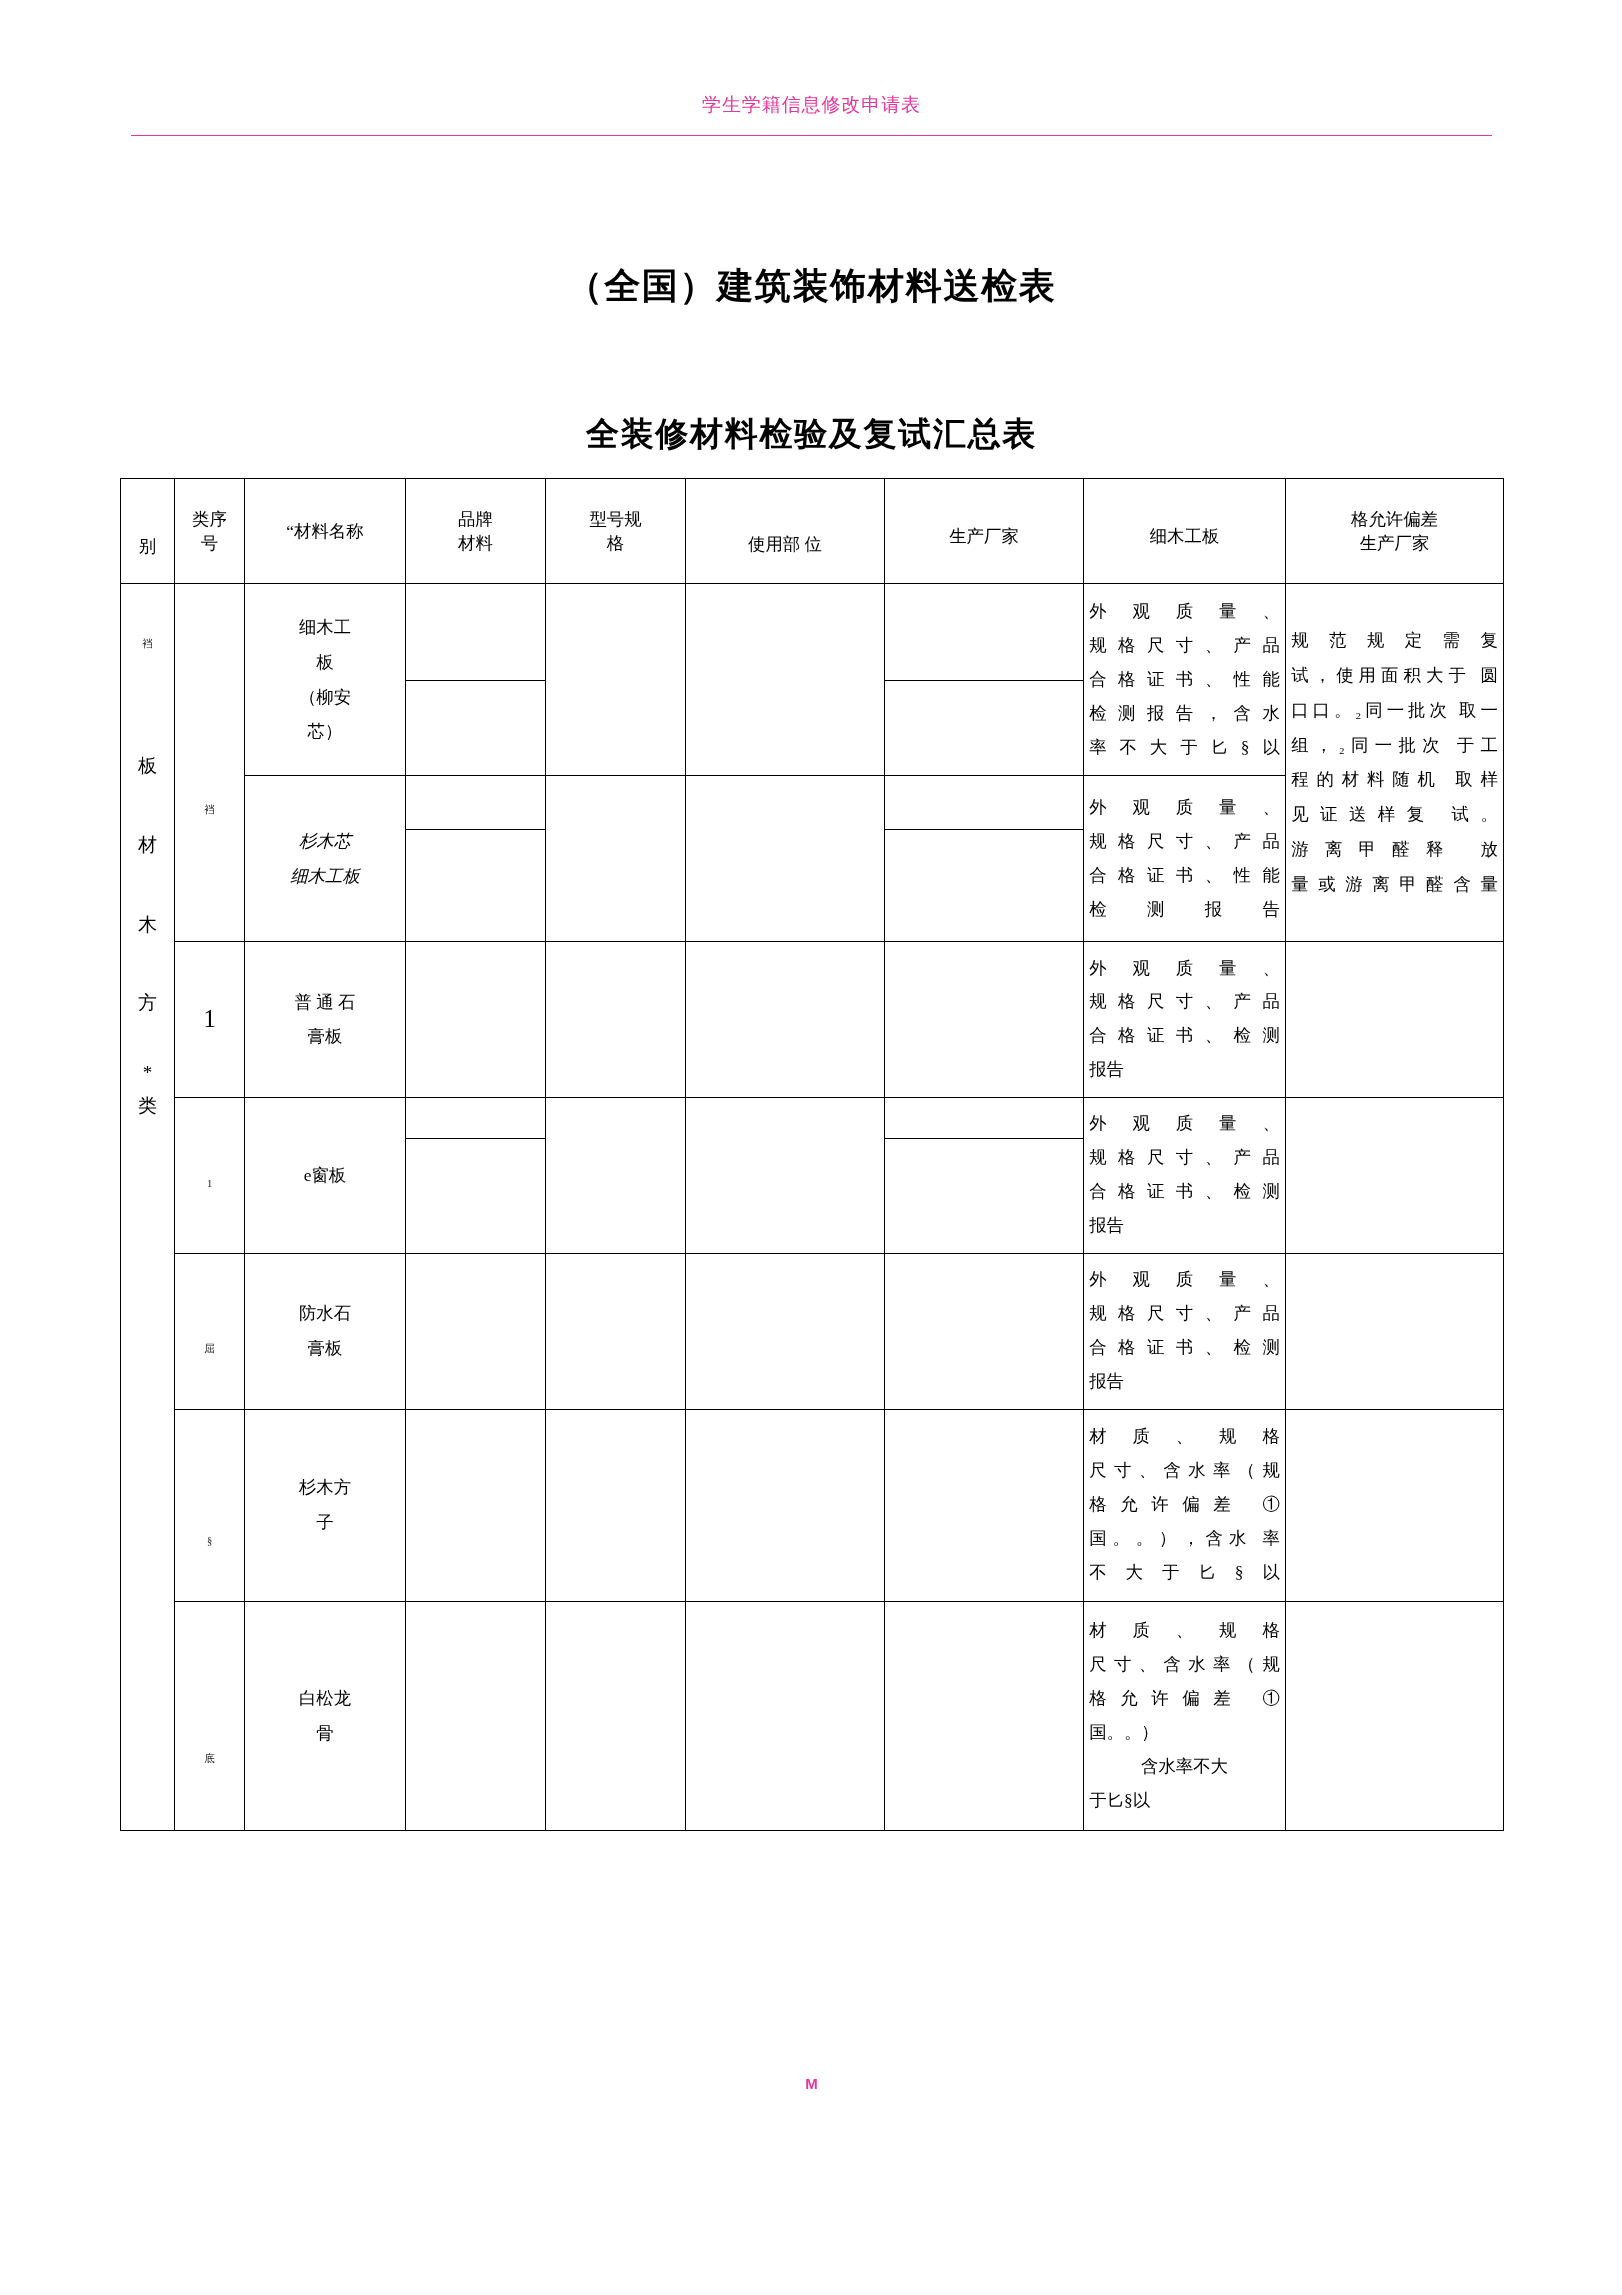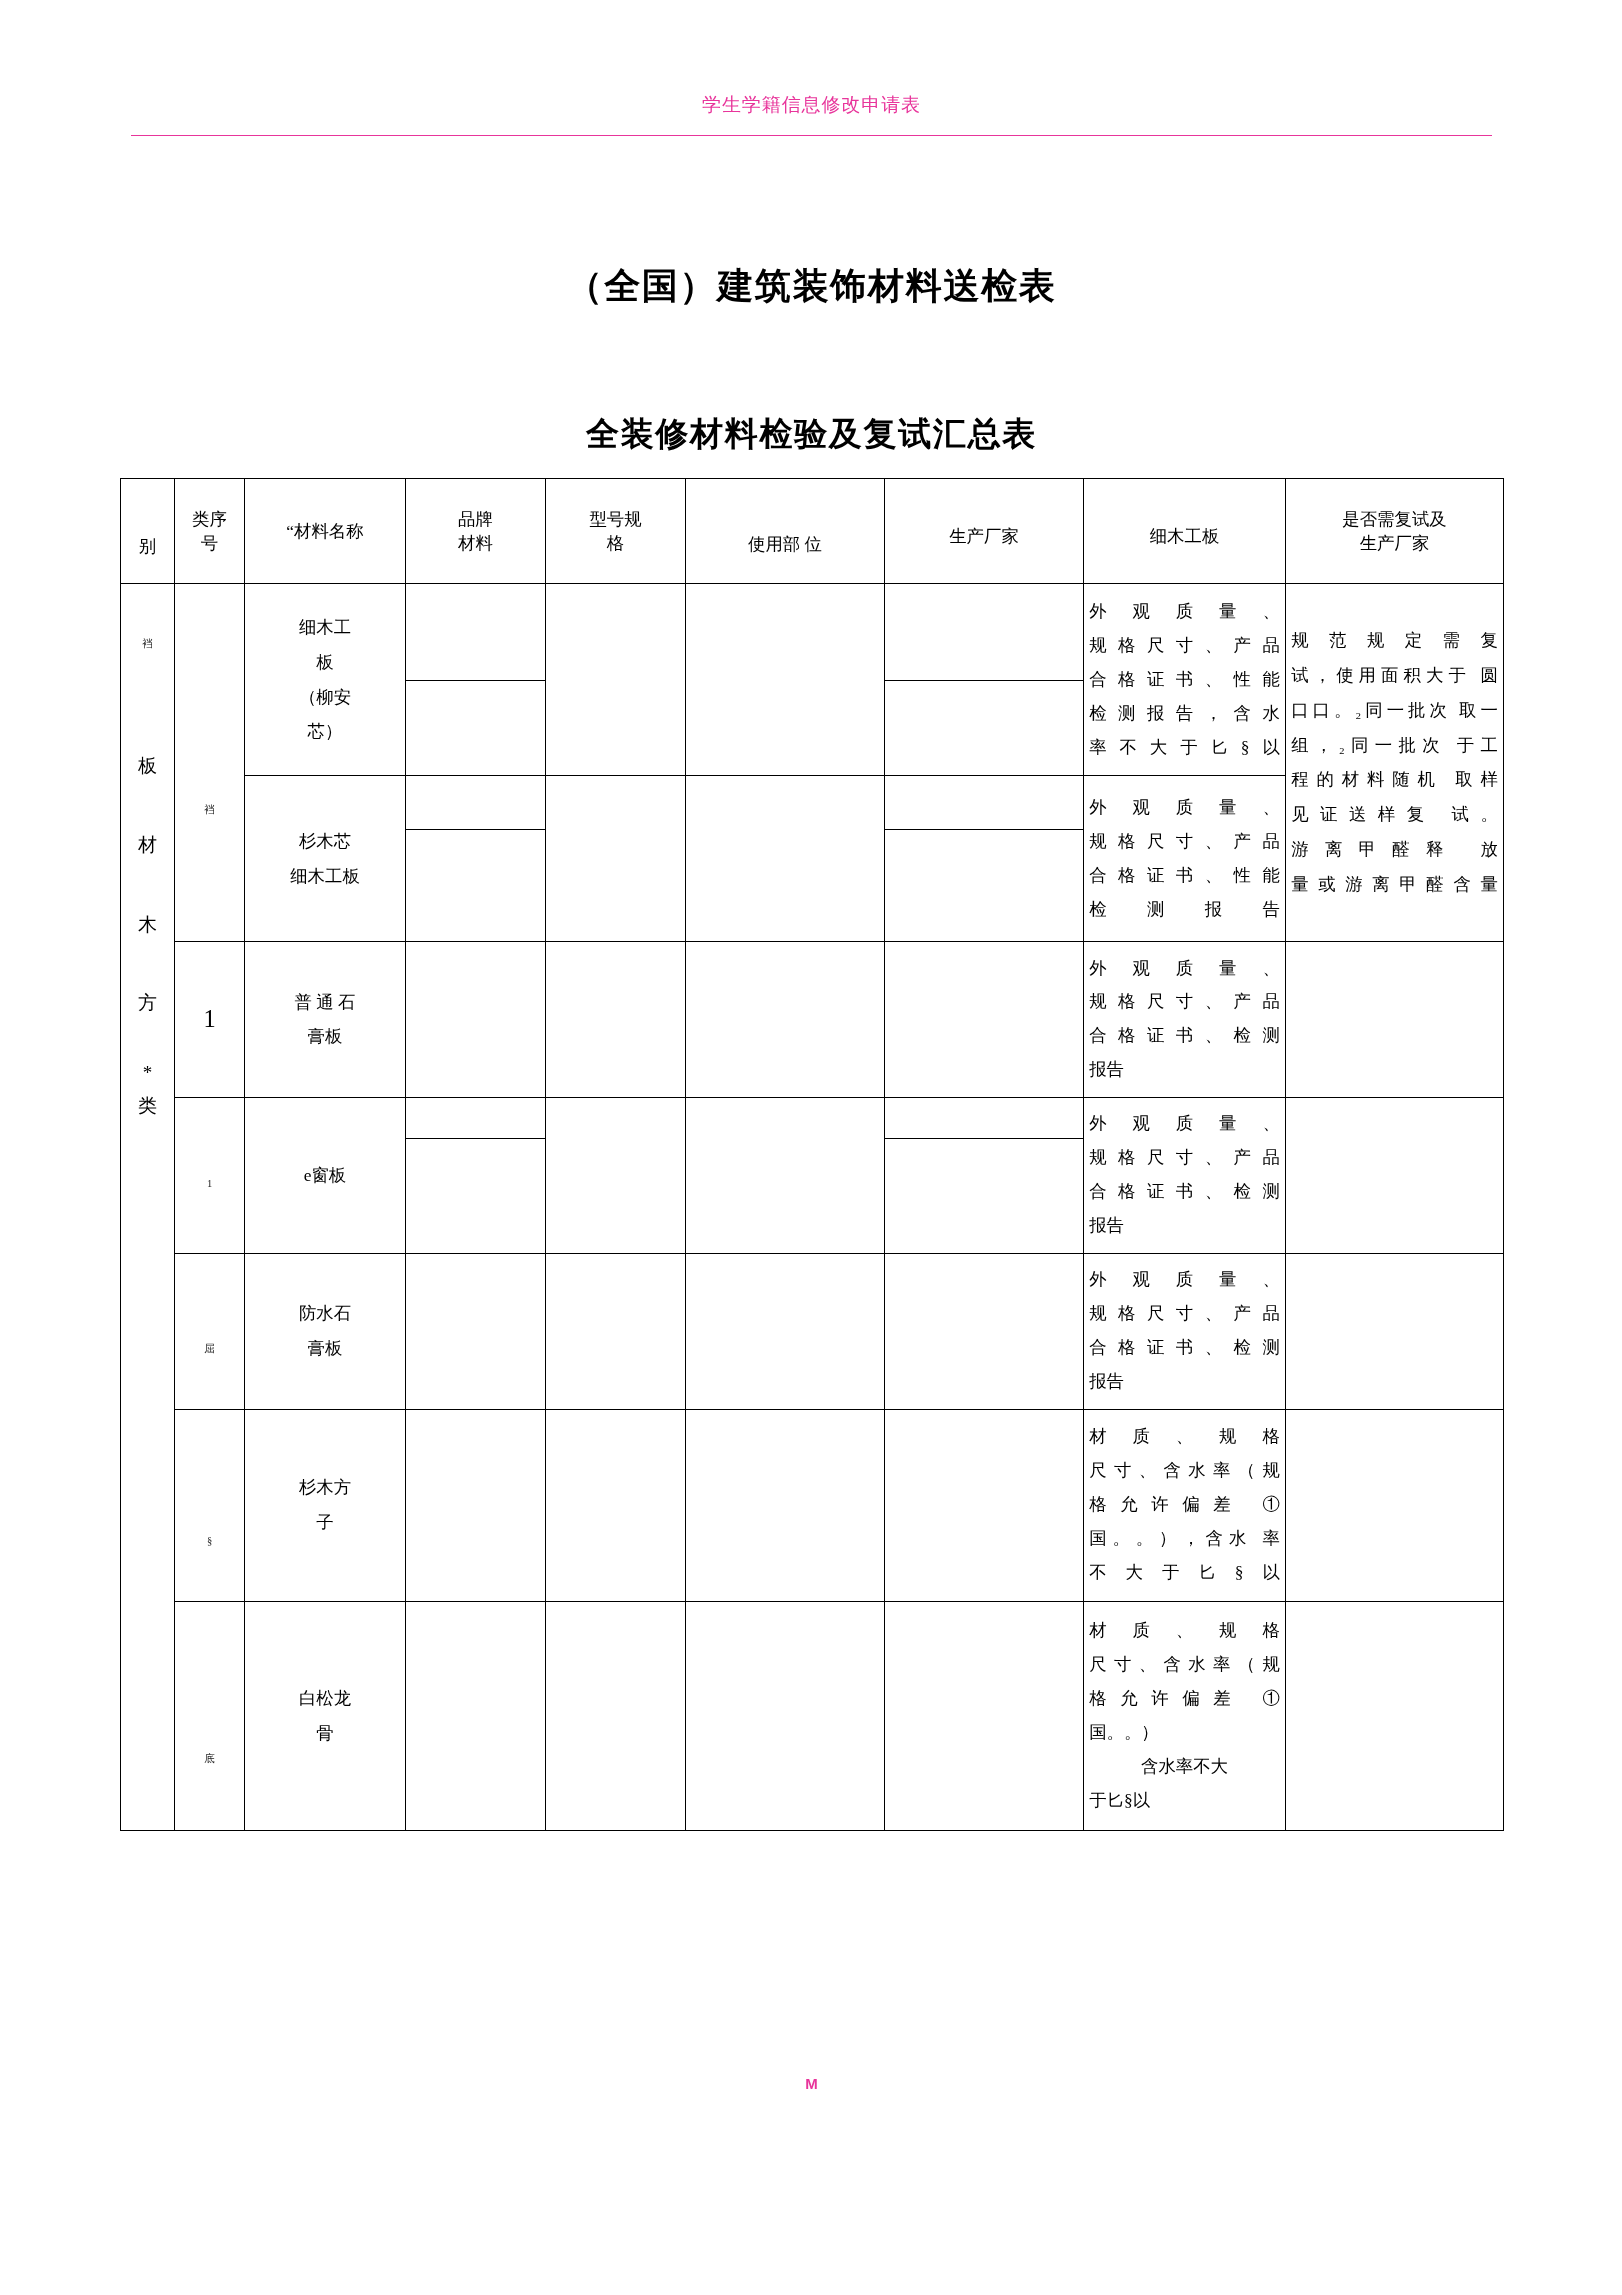--- a/index.html
+++ b/index.html
@@ -197,21 +197,21 @@
         <td>
           <div style="padding-top:26px;">使用部 位</div>
         </td>
         <td>
           <div style="padding-top:10.5px;">生产厂家</div>
         </td>
         <td>
           <div style="padding-top:10.5px;">细木工板</div>
         </td>
         <td>
-          <div>是否需复试及</div>
+          <div>格允许偏差</div>
           <div>生产厂家</div>
         </td>
       </tr>
 
       <tr>
         <td rowspan="7" class="vert-col">
           <div style="height:1239px; position:relative; font-size:19px;">
             <div style="position:absolute; top:48px; left:50%; transform:translateX(-50%);" class="small-mark">裆</div>
             <div style="position:absolute; top:164px; left:50%; transform:translateX(-50%);">板</div>
             <div style="position:absolute; top:243px; left:50%; transform:translateX(-50%);">材</div>
@@ -253,21 +253,21 @@
           <div>口口。₂同一批次 取一</div>
           <div>组，₂同一批次 于工</div>
           <div>程的材料随机 取样</div>
           <div>见证送样复 试。</div>
           <div>游离甲醛释 放</div>
           <div>量或游离甲醛含量</div>
         </td>
       </tr>
 
       <tr>
-        <td class="name-cell" style="height:153px;">
+        <td class="name-cell" style="height:153px;font-style:italic;">
           <div>杉木芯</div>
           <div>细木工板</div>
         </td>
         <td>
           <div class="inner-split" style="top:32%;"></div>
           <span></span>
         </td>
         <td><span></span></td>
         <td><span></span></td>
         <td>

